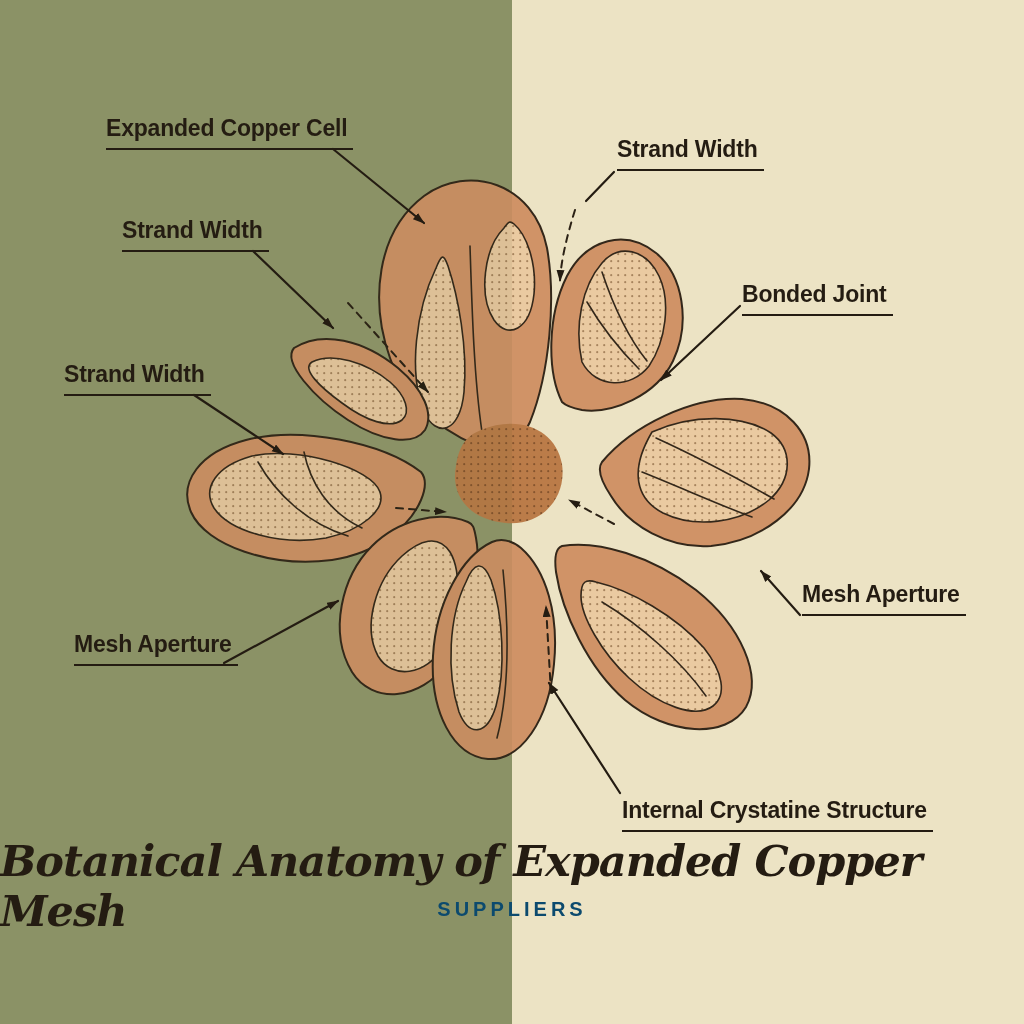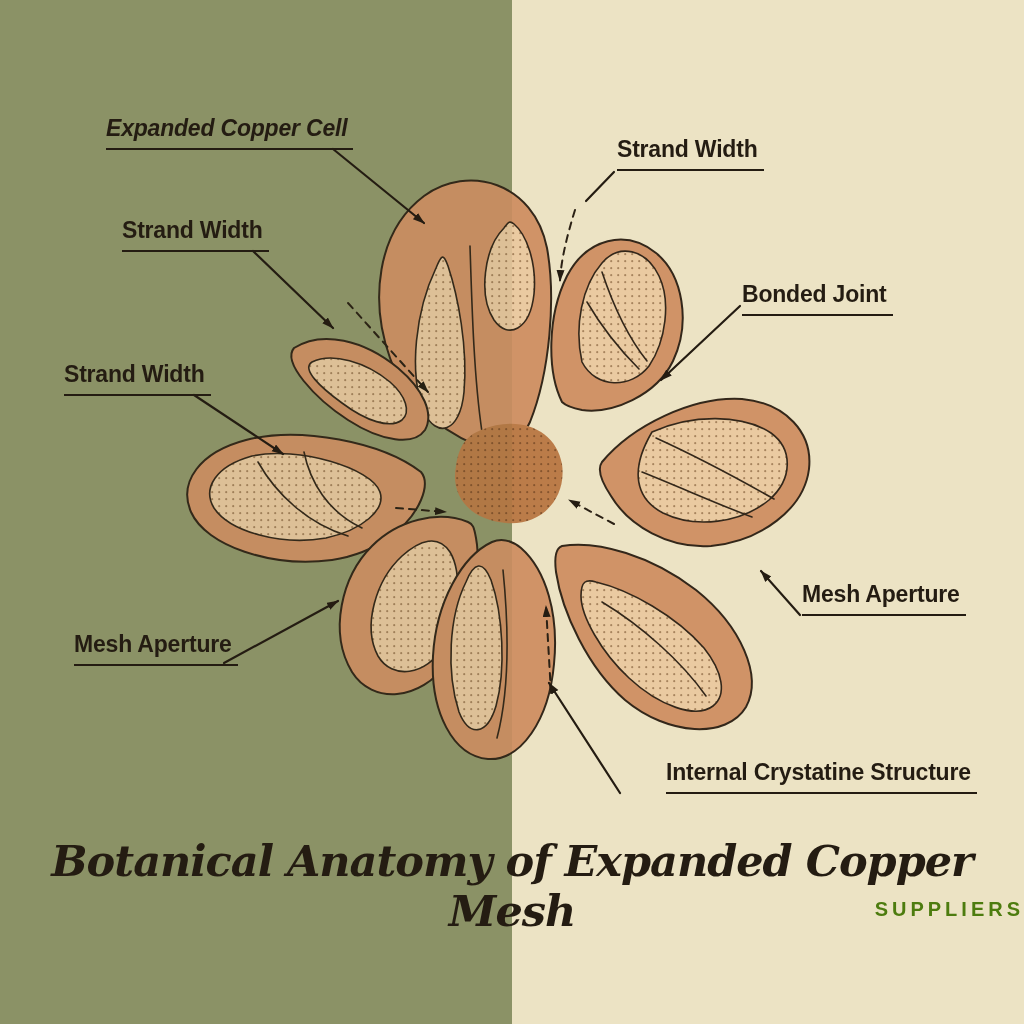--- a/index.html
+++ b/index.html
@@ -14,31 +14,31 @@
     position: absolute;
     font: 700 23px/1.25 "Liberation Sans", sans-serif;
     color: #241c12;
     letter-spacing: -0.2px;
     border-bottom: 2.5px solid #241c12;
     padding: 0 6px 5px 0;
     white-space: nowrap;
   }
   .title {
     position: absolute; left: 0; right: 0; top: 836px;
-    text-align: center;
+    text-align: left;
     font: italic 700 43px "DejaVu Serif", serif;
     color: #241c12;
     letter-spacing: -1px;
   }
   .subtitle {
     position: absolute; left: 0; right: 0; top: 898px;
-    text-align: right;
+    text-align: center;
     font: 700 20px "Liberation Sans", sans-serif;
     letter-spacing: 4px;
-    color: #4d7c0f;
+    color: #0c4a6e;
   }
 </style>
 </head>
 <body>
 
 <svg id="canvas" width="1024" height="1024" viewBox="0 0 1024 1024">
   <defs>
     <pattern id="stipple" width="7" height="7" patternUnits="userSpaceOnUse">
       <rect width="7" height="7" fill="#eacaa1"></rect>
       <circle cx="2.2" cy="2.2" r="1.1" fill="#8a6742" opacity="0.7"></circle>
@@ -125,30 +125,30 @@
     <path d="M 253 251 L 333 328" marker-end="url(#arrow)"></path>
     <path d="M 614 172 L 586 201"></path>
     <path d="M 740 306 L 661 380" marker-end="url(#arrow)"></path>
     <path d="M 194 395 L 283 454" marker-end="url(#arrow)"></path>
     <path d="M 224 663 L 338 601" marker-end="url(#arrow)"></path>
     <path d="M 800 615 L 761 571" marker-end="url(#arrow)"></path>
     <path d="M 620 793 L 549 683" marker-end="url(#arrow)"></path>
   </g>
 </svg>
 
-<div class="label" style="left:106px; top:114px;font-style:italic;">Expanded Copper Cell</div>
+<div class="label" style="left:106px; top:114px;">Expanded Copper Cell</div>
 
 <div class="label" style="left:122px; top:216px;">Strand Width</div>
 
 <div class="label" style="left:617px; top:135px;">Strand Width</div>
 
 <div class="label" style="left:742px; top:280px;">Bonded Joint</div>
 
 <div class="label" style="left:64px; top:360px;">Strand Width</div>
 
 <div class="label" style="left:74px; top:630px;">Mesh Aperture</div>
 
 <div class="label" style="left:802px; top:580px;">Mesh Aperture</div>
 
-<div class="label" style="left:622px; top:758px;margin-left:44px;">Internal Crystatine Structure</div>
+<div class="label" style="left:622px; top:796px;">Internal Crystatine Structure</div>
 
 <div class="title">Botanical Anatomy of Expanded Copper Mesh</div>
 <div class="subtitle">SUPPLIERS</div>
 
 </body></html>

